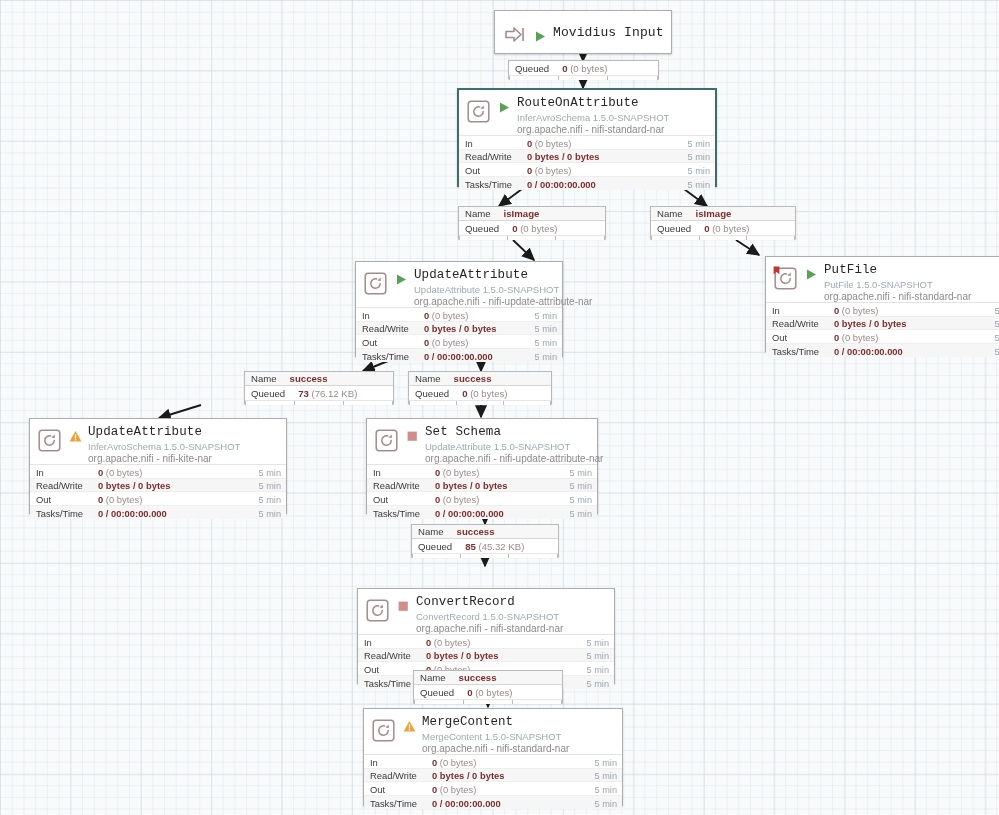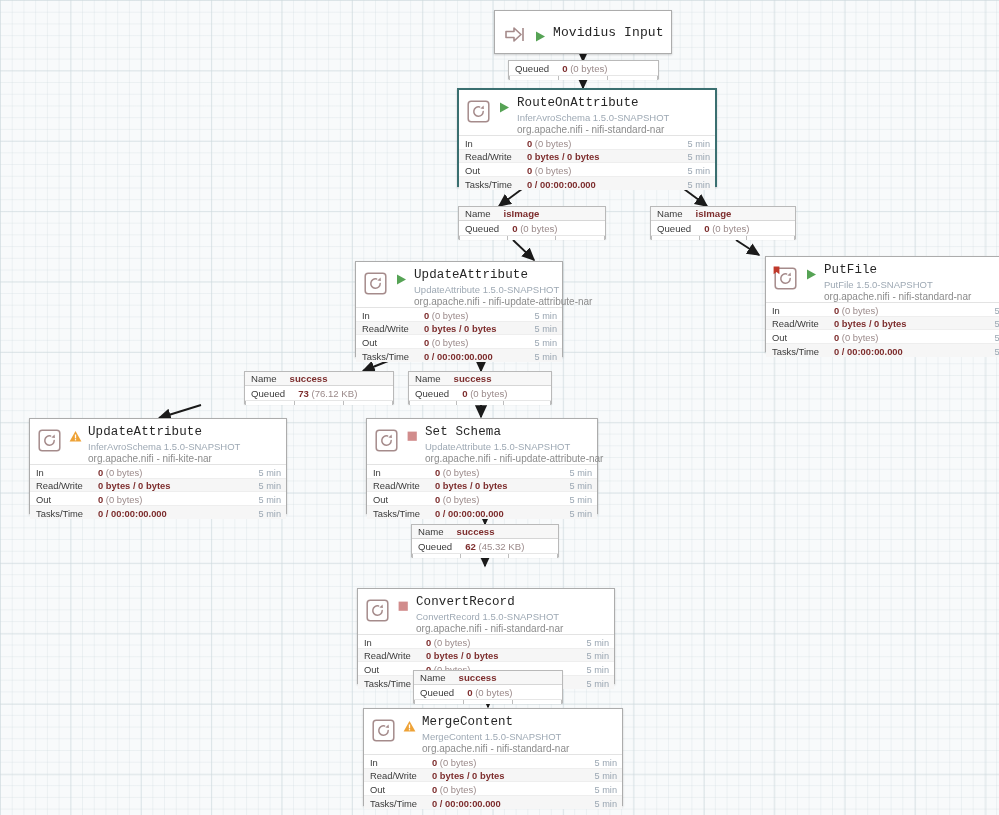--- a/index.html
+++ b/index.html
@@ -531,21 +531,21 @@
     </div>
   </div>
 
   <div class="conn" style="left:411px;top:524px;width:148px;height:33px;">
     <div class="conn-row r1">
       <span class="c-label">Name</span>
       <span class="c-val">success</span>
     </div>
     <div class="conn-row r2">
       <span class="c-label">Queued</span>
-      <span class="c-val"><b>62</b> <span class="muted">(45.32 KB)</span></span>
+      <span class="c-val"><b>85</b> <span class="muted">(45.32 KB)</span></span>
     </div>
     <div class="conn-bar">
       <i style="left:0%"></i>
         <i style="left:33%"></i>
         <i style="left:66%"></i>
         <i style="left:99%"></i>
     </div>
   </div>
 
   <div class="conn" style="left:413px;top:670px;width:150px;height:33px;">

